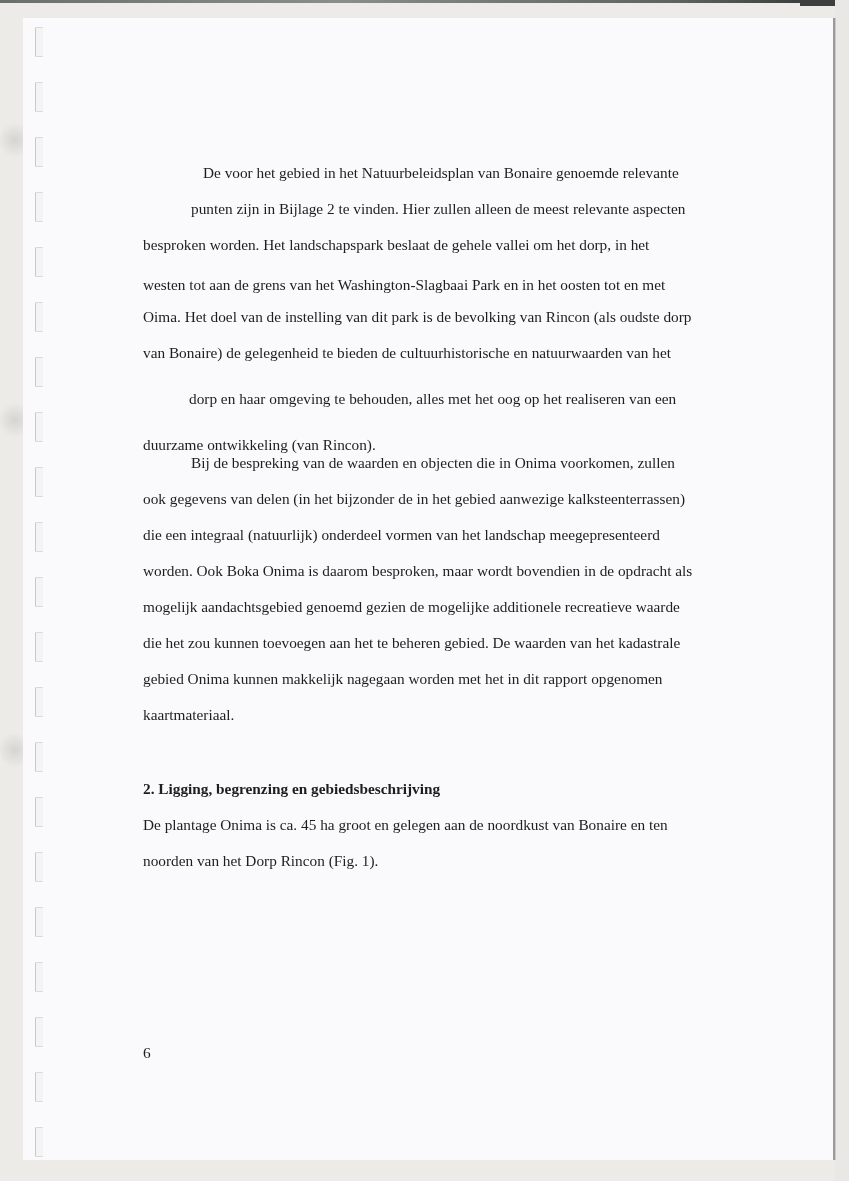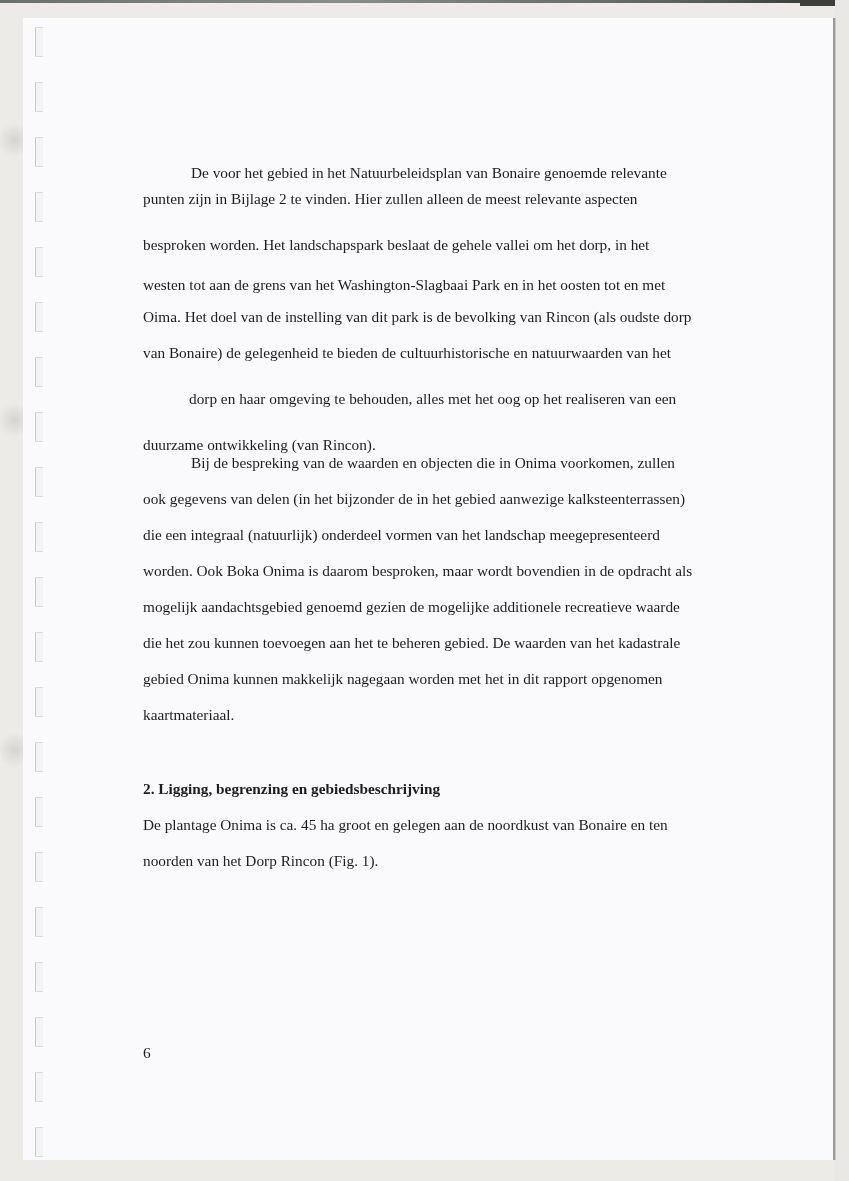--- a/index.html
+++ b/index.html
@@ -81,22 +81,22 @@
   <div class="slot" style="top:834px;"></div>
   <div class="slot" style="top:889px;"></div>
   <div class="slot" style="top:944px;"></div>
   <div class="slot" style="top:999px;"></div>
   <div class="slot" style="top:1054px;"></div>
   <div class="slot" style="top:1109px;"></div>
 
   <div class="text">
 
     <div>
-      <div class="line indent" style="top:146px;">De voor het gebied in het Natuurbeleidsplan van Bonaire genoemde relevante</div>
-      <div class="line" style="top:172px;">punten zijn in Bijlage 2 te vinden. Hier zullen alleen de meest relevante aspecten</div>
+      <div class="line indent" style="top:146px;margin-left:12px;">De voor het gebied in het Natuurbeleidsplan van Bonaire genoemde relevante</div>
+      <div class="line" style="top:182px;margin-left:48px;">punten zijn in Bijlage 2 te vinden. Hier zullen alleen de meest relevante aspecten</div>
       <div class="line" style="top:218px;">besproken worden. Het landschapspark beslaat de gehele vallei om het dorp, in het</div>
       <div class="line" style="top:258px;">westen tot aan de grens van het Washington-Slagbaai Park en in het oosten tot en met</div>
       <div class="line" style="top:290px;">Oima. Het doel van de instelling van dit park is de bevolking van Rincon (als oudste dorp</div>
       <div class="line" style="top:326px;">van Bonaire) de gelegenheid te bieden de cultuurhistorische en natuurwaarden van het</div>
       <div class="line" style="top:372px;margin-left:46px;">dorp en haar omgeving te behouden, alles met het oog op het realiseren van een</div>
       <div class="line" style="top:398px;margin-top:20px;">duurzame ontwikkeling (van Rincon).</div>
     </div>
 
     <div>
       <div class="line indent" style="top:436px;">Bij de bespreking van de waarden en objecten die in Onima voorkomen, zullen</div>

